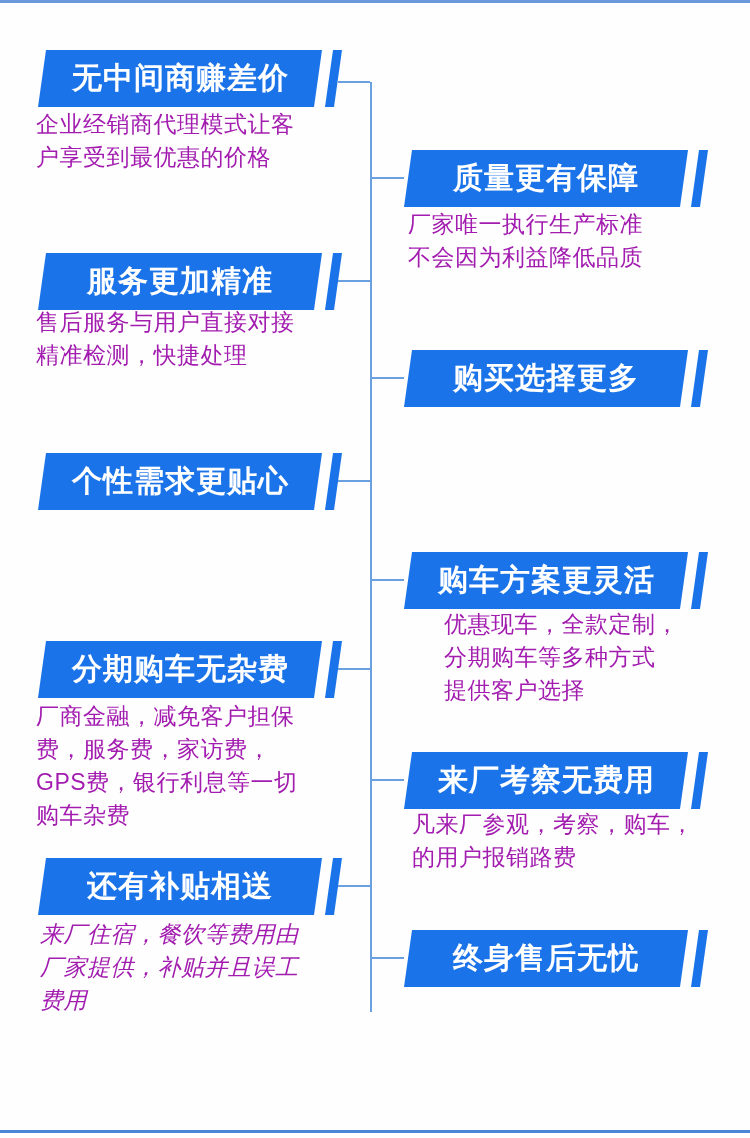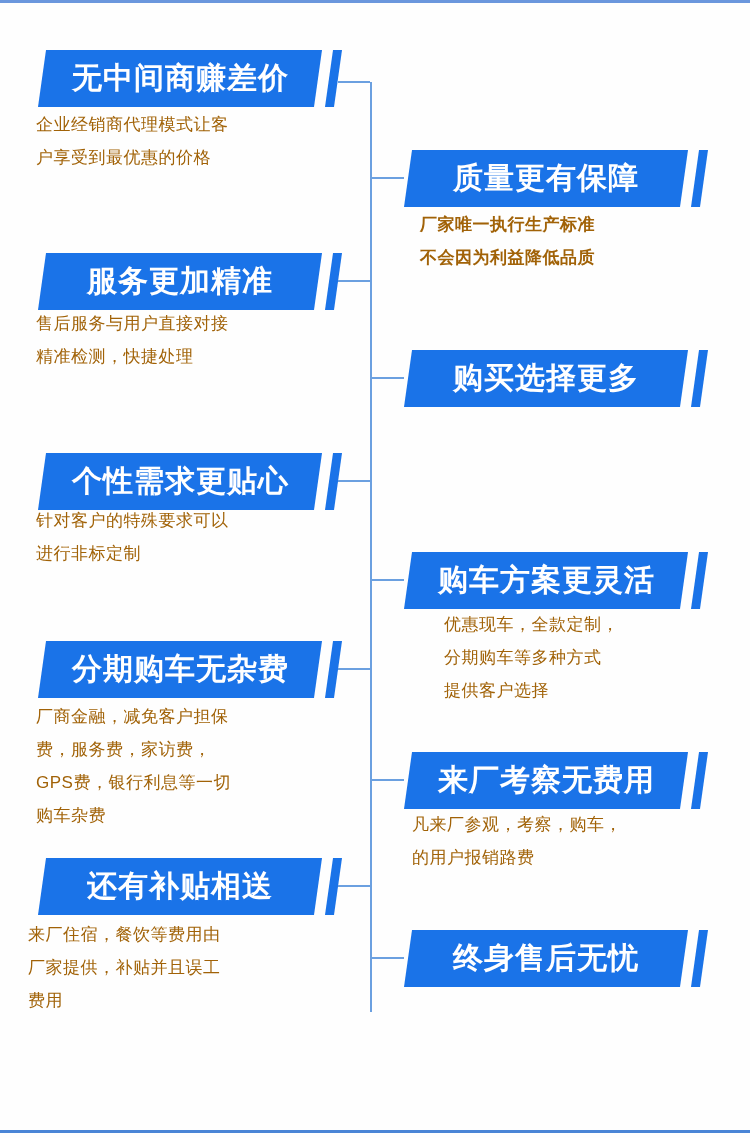--- a/index.html
+++ b/index.html
@@ -19,22 +19,22 @@
   }
   .hdr::after{
     content:"";position:absolute;right:-20px;top:0;width:9px;height:100%;
     background:#1a73e8;
   }
   .hdr-label{
     transform:skewX(8deg);color:#ffffff;font-size:30px;font-weight:bold;
     letter-spacing:1px;white-space:nowrap;
   }
   .body-text{
-    position:absolute;margin:0;width:330px;font-size:17px;line-height:33px;
-    color:#a16207;font-weight:500;white-space:pre-line;letter-spacing:0.5px;
+    position:absolute;margin:0;width:330px;font-size:23px;line-height:33px;
+    color:#a21caf;font-weight:500;white-space:pre-line;letter-spacing:0.5px;
   }
 </style>
 </head>
 <body>
 
 <div class="canvas">
 
   <div class="edge-line edge-top"></div>
   <div class="edge-line edge-bottom"></div>
   <div class="spine"></div>
@@ -42,41 +42,39 @@
   <div class="hdr" style="left:42px;top:50px;">
     <span class="hdr-label">无中间商赚差价</span>
   </div>
   <p class="body-text" style="left:36px;top:108px;">企业经销商代理模式让客
 户享受到最优惠的价格</p>
   <div class="conn" style="left:338px;top:81px;"></div>
 
   <div class="hdr" style="left:408px;top:150px;">
     <span class="hdr-label">质量更有保障</span>
   </div>
-  <p class="body-text" style="left:420px;top:208px;font-weight:bold;">厂家唯一执行生产标准
+  <p class="body-text" style="left:408px;top:208px;">厂家唯一执行生产标准
 不会因为利益降低品质</p>
   <div class="conn" style="left:372px;top:177px;"></div>
 
   <div class="hdr" style="left:42px;top:253px;">
     <span class="hdr-label">服务更加精准</span>
   </div>
   <p class="body-text" style="left:36px;top:308px;font-family:Liberation Mono, monospace;">售后服务与用户直接对接
 精准检测，快捷处理</p>
   <div class="conn" style="left:338px;top:280px;"></div>
 
   <div class="hdr" style="left:408px;top:350px;">
     <span class="hdr-label">购买选择更多</span>
   </div>
   <div class="conn" style="left:372px;top:377px;"></div>
 
   <div class="hdr" style="left:42px;top:453px;">
     <span class="hdr-label">个性需求更贴心</span>
   </div>
-  <p class="body-text" style="left:36px;top:504px;">针对客户的特殊要求可以
-进行非标定制</p>
   <div class="conn" style="left:338px;top:480px;"></div>
 
   <div class="hdr" style="left:408px;top:552px;">
     <span class="hdr-label">购车方案更灵活</span>
   </div>
   <p class="body-text" style="left:444px;top:608px;">优惠现车，全款定制，
 分期购车等多种方式
 提供客户选择</p>
   <div class="conn" style="left:372px;top:579px;"></div>
 
@@ -92,21 +90,21 @@
   <div class="hdr" style="left:408px;top:752px;">
     <span class="hdr-label">来厂考察无费用</span>
   </div>
   <p class="body-text" style="left:412px;top:808px;">凡来厂参观，考察，购车，
 的用户报销路费</p>
   <div class="conn" style="left:372px;top:779px;"></div>
 
   <div class="hdr" style="left:42px;top:858px;">
     <span class="hdr-label">还有补贴相送</span>
   </div>
-  <p class="body-text" style="left:28px;top:918px;">来厂住宿，餐饮等费用由
+  <p class="body-text" style="left:40px;top:918px;font-style:italic;">来厂住宿，餐饮等费用由
 厂家提供，补贴并且误工
 费用</p>
   <div class="conn" style="left:338px;top:885px;"></div>
 
   <div class="hdr" style="left:408px;top:930px;">
     <span class="hdr-label">终身售后无忧</span>
   </div>
   <div class="conn" style="left:372px;top:957px;"></div>
 
 </div>

